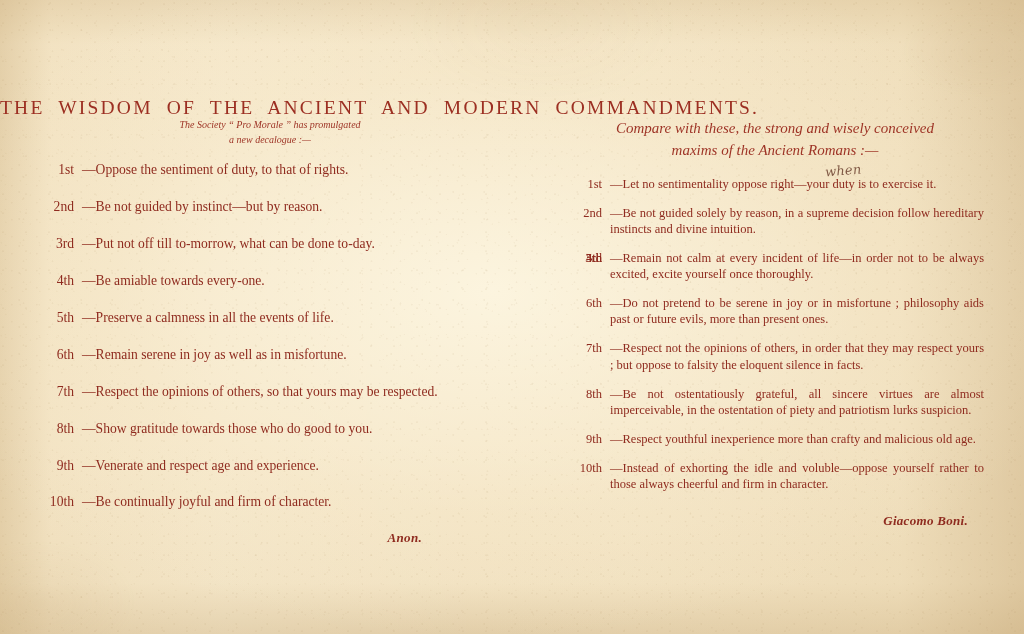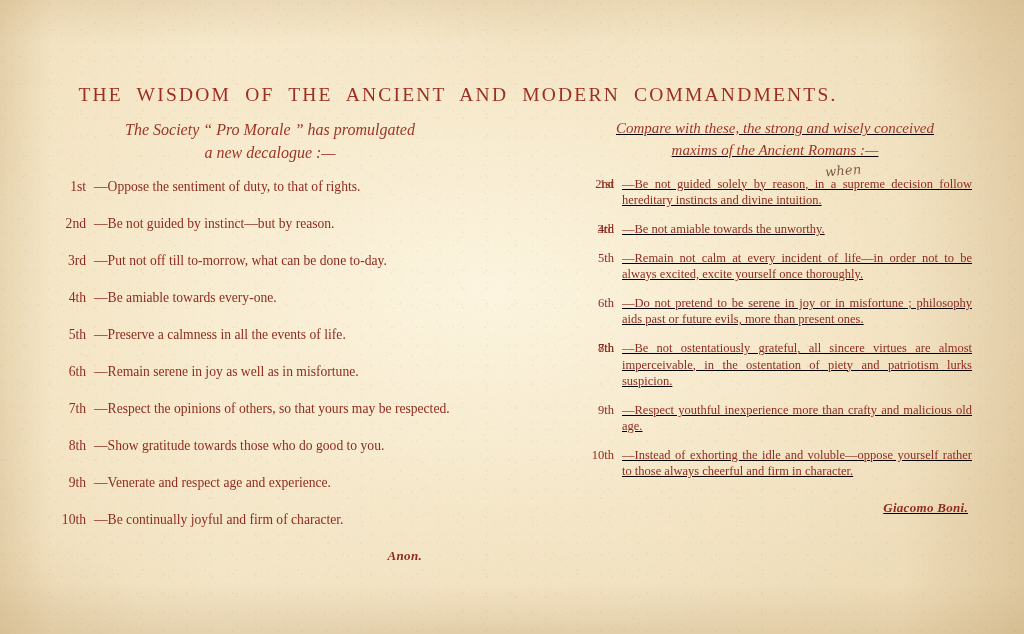--- a/index.html
+++ b/index.html
@@ -68,51 +68,50 @@
     opacity: 0.45;
     background-image:
       radial-gradient(ellipse 140px 90px at 4% 95%, rgba(176,142,92,0.20), transparent 70%),
       radial-gradient(ellipse 120px 70px at 96% 8%, rgba(180,146,96,0.16), transparent 70%),
       radial-gradient(ellipse 200px 120px at 53% 4%, rgba(186,154,104,0.10), transparent 72%);
   }
 
   
   #title {
     position: absolute;
-    top: 84px;
+    top: 97px;
     left: 0;
     width: 916px;
-    text-align: center;
     font-size: 19.5px;
     letter-spacing: 2.2px;
     word-spacing: 7px;
     color: #9c2f22;
     white-space: nowrap;
   }
 
   
   .column {
     position: absolute;
     top: 118px;
   }
   #col-left  { left: 44px;  width: 452px; }
-  #col-right { left: 566px; width: 418px; text-decoration: underline; }
+  #col-right { left: 566px; width: 418px; }
 
   .col-heading {
     text-align: center;
     font-style: italic;
     color: #9e3426;
-    font-size: 16px;
+    font-size: 10px;
     line-height: 1.45;
     margin: 0 0 14px 0;
   }
   #col-left .col-heading  { padding: 0 8px; }
   #col-right .col-heading { padding: 0 2px; font-size: 15px; }
 
-  .cmd-list { margin: 12px; padding: 0; list-style: none; }
+  .cmd-list { margin: 0; padding: 0; list-style: none; }
 
   .cmd {
     position: relative;
     color: #8f2b1f;
     margin: 0;
   }
   .cmd .ord {
     position: absolute;
     left: 0;
     top: 0;
@@ -227,42 +226,43 @@
   </div>
 
   <div id="col-right" class="column">
     <div class="col-heading">
       <span>Compare with these, the strong and wisely conceived</span><br>
       <span>maxims of the Ancient Romans :—</span>
     </div>
     <ul class="cmd-list" id="right-list">
         <li class="cmd">
           <span class="ord">1st</span>
+          <span class="body">—Let no sentimentality oppose right—your duty is to exercise it.</span>
         </li>
         <li class="cmd">
           <span class="ord">2nd</span>
           <span class="body">—Be not guided solely by reason, in a supreme decision follow hereditary instincts and divine intuition.</span>
         </li>
         <li class="cmd">
           <span class="ord">3rd</span>
         </li>
         <li class="cmd">
           <span class="ord">4th</span>
-          <span class="body">—Be not amiable towards the unworthy.</span>
         </li>
         <li class="cmd">
           <span class="ord">5th</span>
           <span class="body">—Remain not calm at every incident of life—in order not to be always excited, excite yourself once thoroughly.</span>
         </li>
         <li class="cmd">
           <span class="ord">6th</span>
           <span class="body">—Do not pretend to be serene in joy or in misfortune ; philosophy aids past or future evils, more than present ones.</span>
         </li>
         <li class="cmd">
           <span class="ord">7th</span>
+          <span class="body">—Respect not the opinions of others, in order that they may respect yours ; but oppose to falsity the eloquent silence in facts.</span>
         </li>
         <li class="cmd">
           <span class="ord">8th</span>
           <span class="body">—Be not ostentatiously grateful, all sincere virtues are almost imperceivable, in the ostentation of piety and patriotism lurks suspicion.</span>
         </li>
         <li class="cmd">
           <span class="ord">9th</span>
           <span class="body">—Respect youthful inexperience more than crafty and malicious old age.</span>
         </li>
         <li class="cmd">

